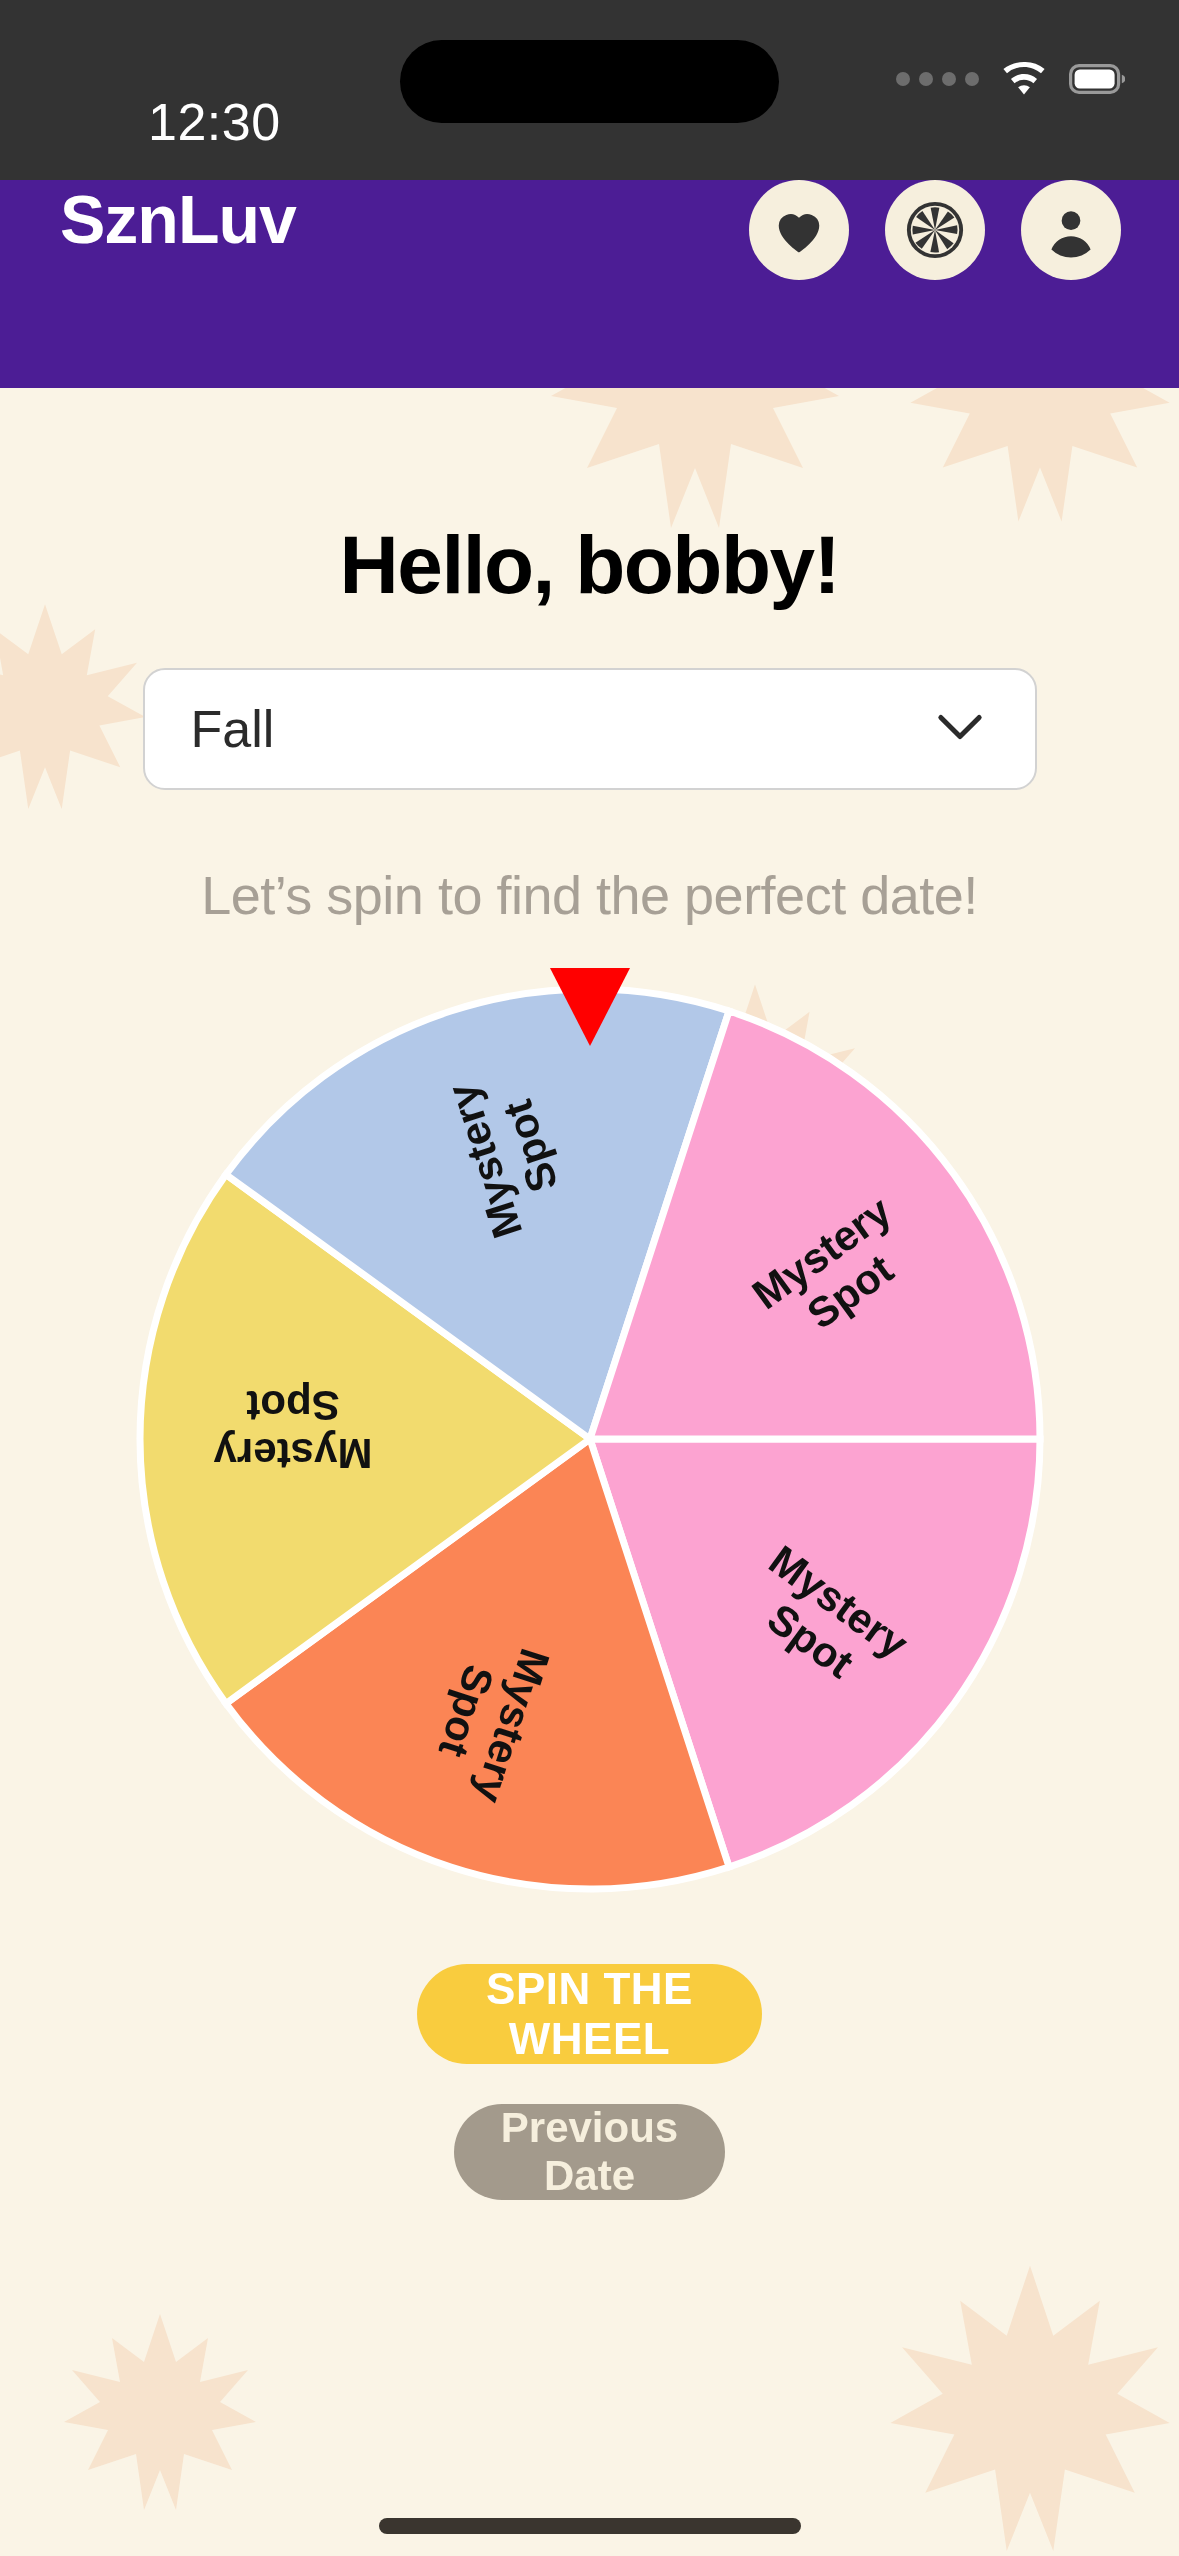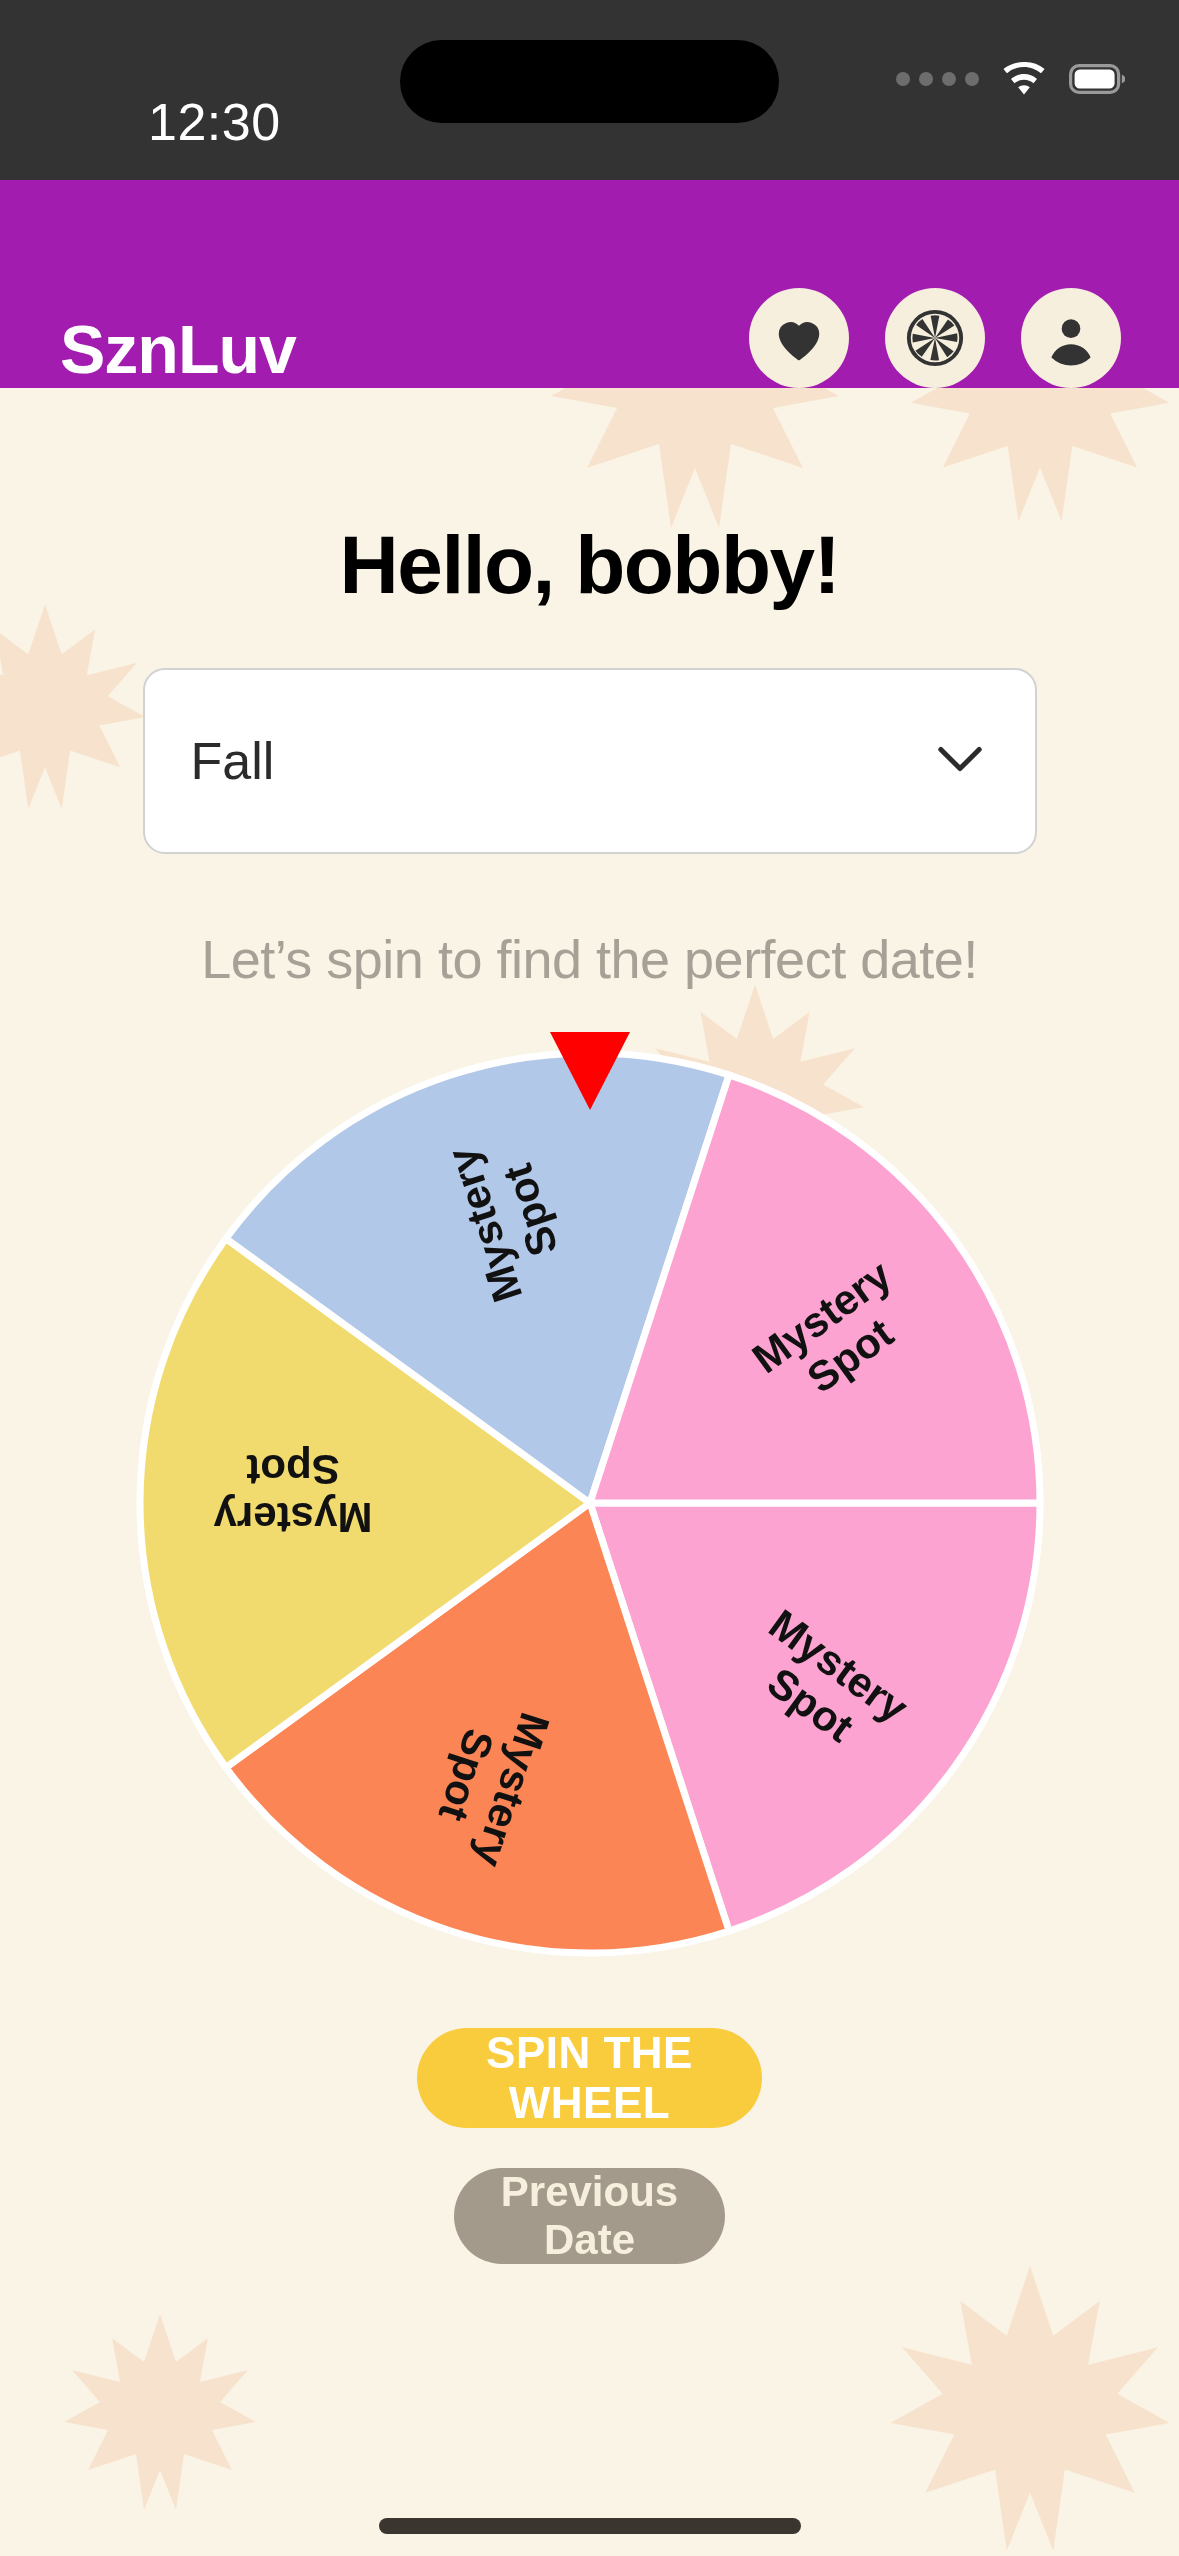--- a/index.html
+++ b/index.html
@@ -30,41 +30,41 @@
     position:absolute; left:400px; top:40px; width:379px; height:83px;
     background:#000000; border-radius:48px;
   }
   .status-right { position:absolute; right:54px; top:62px; display:flex; align-items:center; gap:22px; }
   .sig-dots { display:flex; gap:9px; align-items:center; }
   .sig-dots i { width:14px; height:14px; border-radius:50%; background:#6d6d6d; display:block; }
 
   
   .appbar {
     position:absolute; top:180px; left:0; width:1179px; height:208px;
-    background:#a21caf; z-index:5;
-    display:flex; align-items:flex-end; justify-content:space-between;
+    background:#4c1d95; z-index:5;
+    display:flex; align-items:flex-start; justify-content:space-between;
     padding:0 58px 0 60px;
   }
   .brand { color:#ffffff; font-size:68px; font-weight:bold; letter-spacing:-1px; }
   .hdr-icons { display:flex; align-items:center; gap:36px; }
   .circ-btn {
     width:100px; height:100px; border-radius:50%;
     background:#f6efdd; display:flex; align-items:center; justify-content:center;
   }
 
   
   .content { position:absolute; top:388px; left:0; width:1179px; z-index:2; }
 
   .greeting {
     text-align:center; font-size:82px; font-weight:bold; color:#000000;
     margin-top:130px; letter-spacing:-1.5px;
   }
 
   .season-select {
-    position:relative; margin:56px auto 0; width:894px; height:186px;
+    position:relative; margin:56px auto 0; width:894px; height:122px;
     background:#ffffff; border:2px solid #d2d2d2; border-radius:22px;
     display:flex; align-items:center; padding:0 46px;
   }
   .season-value { font-size:52px; color:#2b2b2b; }
   .season-chev { position:absolute; right:52px; top:50%; transform:translateY(-50%); }
 
   .subtitle {
     text-align:center; margin-top:74px;
     font-size:54px; font-weight:normal; color:#a7a096; letter-spacing:-0.5px;
   }

